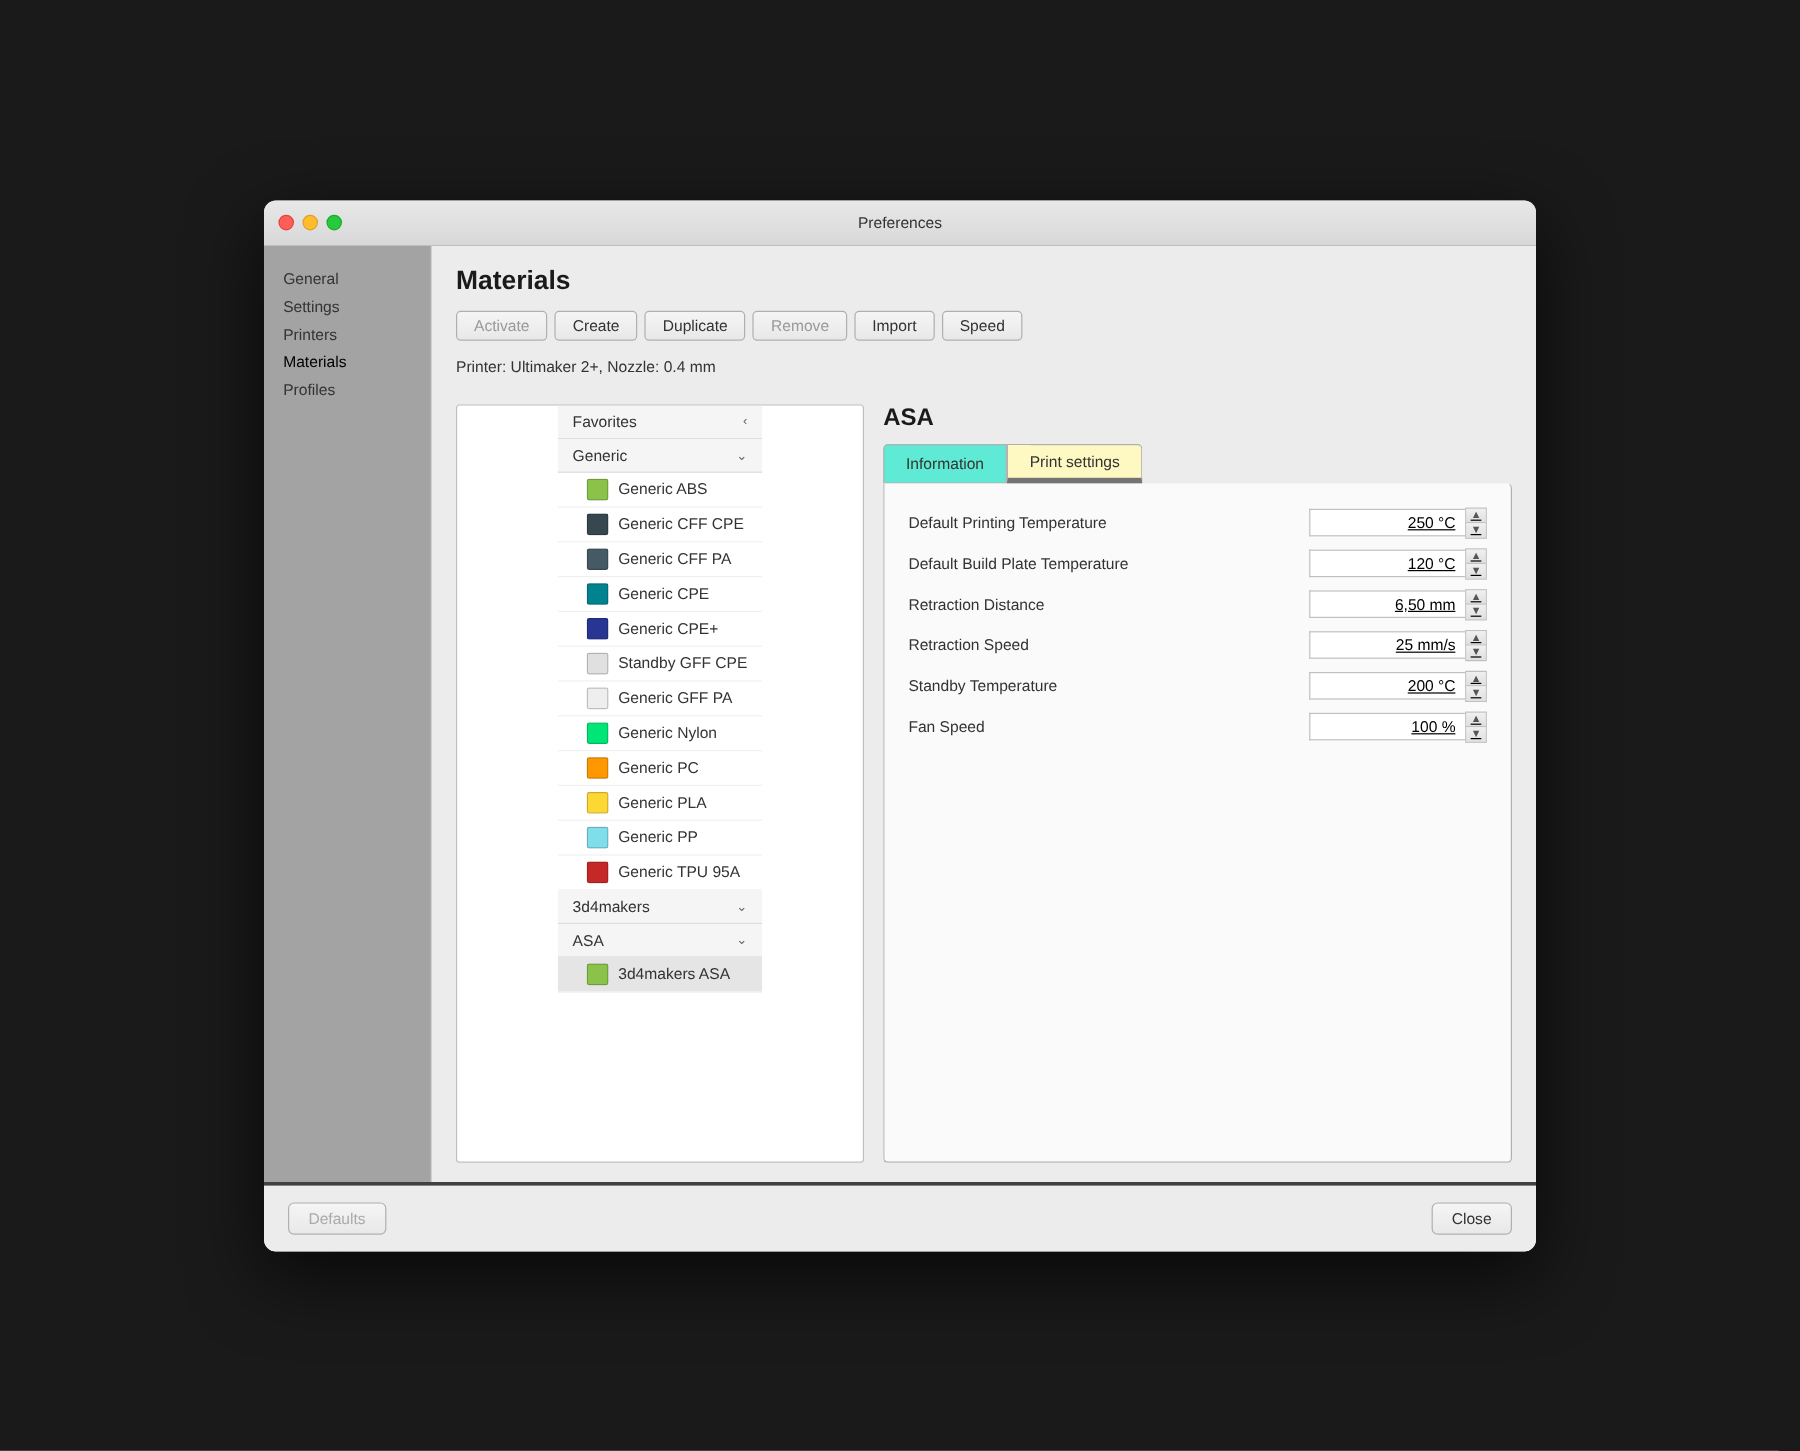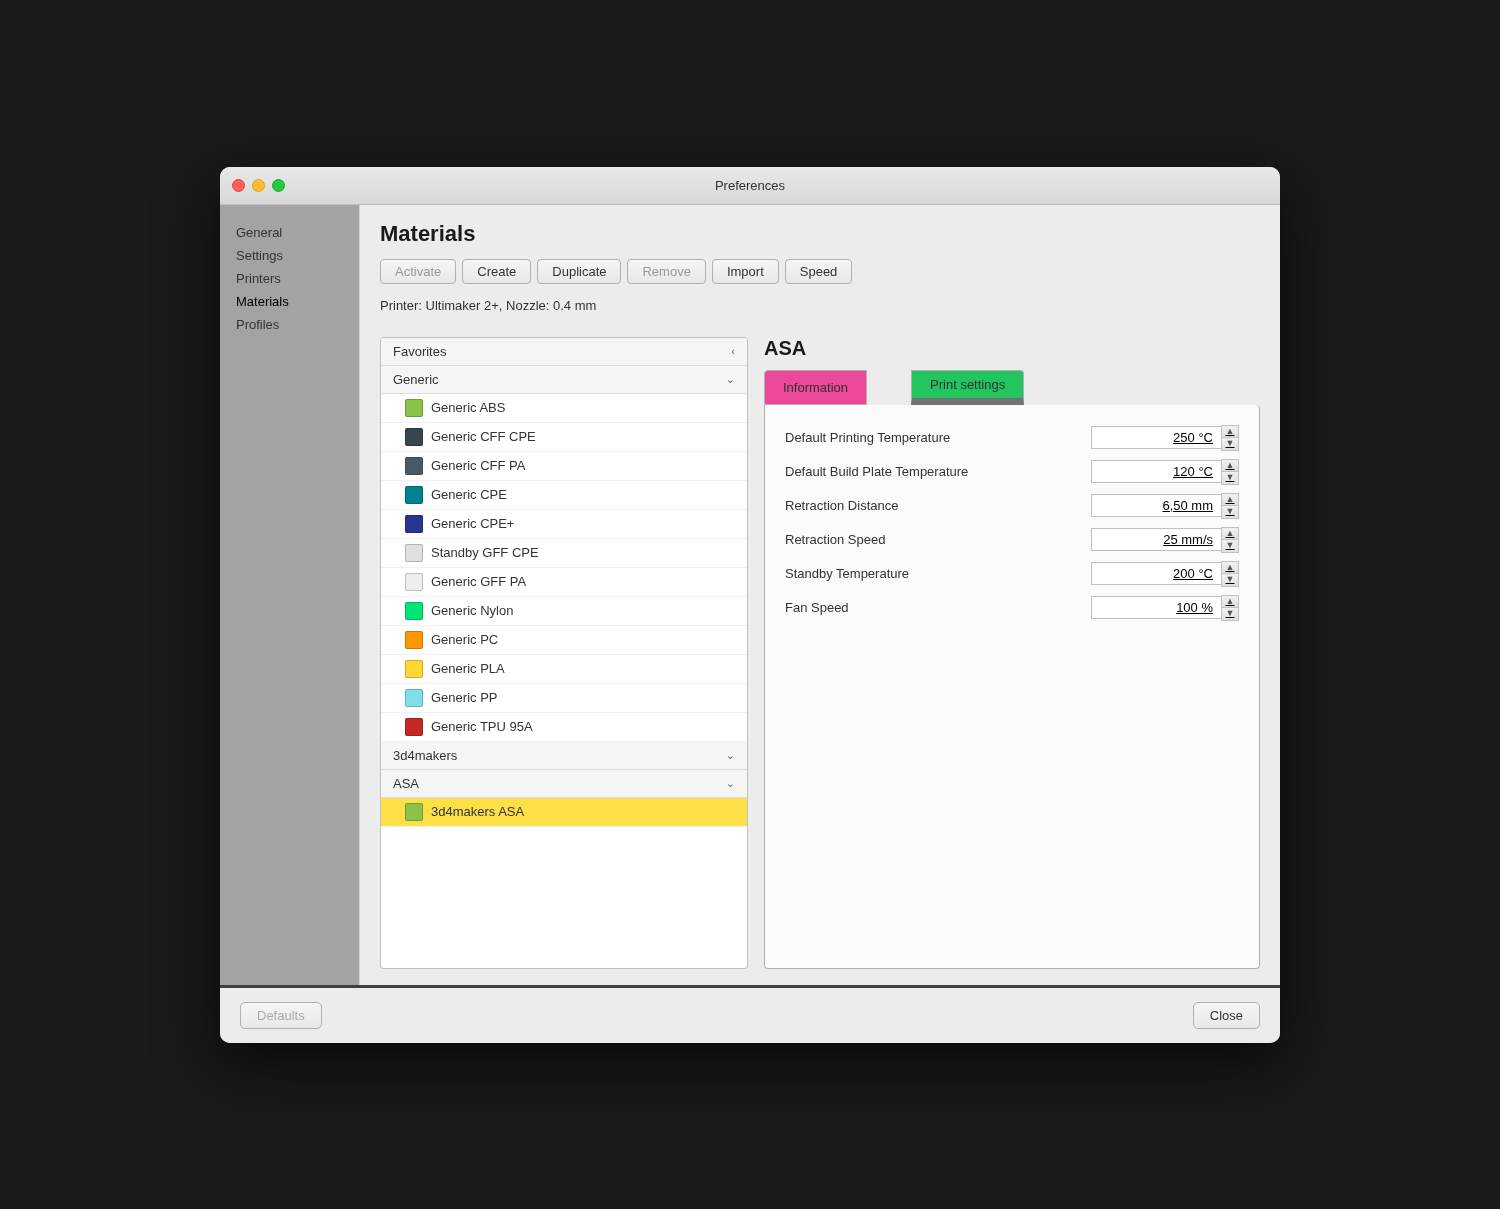--- a/index.html
+++ b/index.html
@@ -119,27 +119,28 @@
     }
 
     .content-area {
       display: flex;
       gap: 16px;
       flex: 1;
     }
 
     
     .materials-panel {
-      width: 368px;
+      width: 340px;
       border: 1px solid #c0c0c0;
       background: #fff;
       border-radius: 3px;
       overflow: hidden;
       display: flex;
       flex-direction: column;
+      align-items: center;
     }
 
     .list-scrollable {
       height: 590px;
       overflow-y: scroll;
     }
 
     .list-scrollable::-webkit-scrollbar {
       width: 12px;
     }
@@ -172,21 +173,21 @@
 
     .material-item {
       display: flex;
       align-items: center;
       padding: 5px 12px 5px 24px;
       cursor: pointer;
       border-bottom: 1px solid #f0f0f0;
       font-size: 13px;
       color: #333;
     }
-    .material-item.selected { background: #fde047; }
+    .material-item.selected { background: #e5e5e5; }
 
     .material-color {
       width: 18px;
       height: 18px;
       border: 1px solid rgba(0,0,0,0.2);
       border-radius: 2px;
       margin-right: 8px;
       flex-shrink: 0;
     }
 
@@ -205,34 +206,33 @@
     }
 
     .tabs-bar {
       display: flex;
       gap: 0;
       margin-bottom: 0;
     }
 
     .tab-btn {
       padding: 6px 18px;
-      background: #ec4899;
+      background: #5eead4;
       border: 1px solid #b0b0b0;
       cursor: pointer;
       font-size: 13px;
       color: #333;
     }
     .tab-btn:first-child { border-radius: 4px 0 0 0; }
     .tab-btn:last-child { border-radius: 0 4px 0 0; }
     .tab-btn.active {
-      background: #22c55e;
-      border-bottom: 7px solid #737373;
+      background: #fef9c3;
+      border-bottom: 5px solid #737373;
       z-index: 1;
       position: relative;
-      margin-left: 44px;
     }
 
     .tab-content {
       border: 1px solid #b0b0b0;
       border-top: none;
       background: #fafafa;
       padding: 20px;
       border-radius: 0 4px 4px 4px;
       flex: 1;
     }

